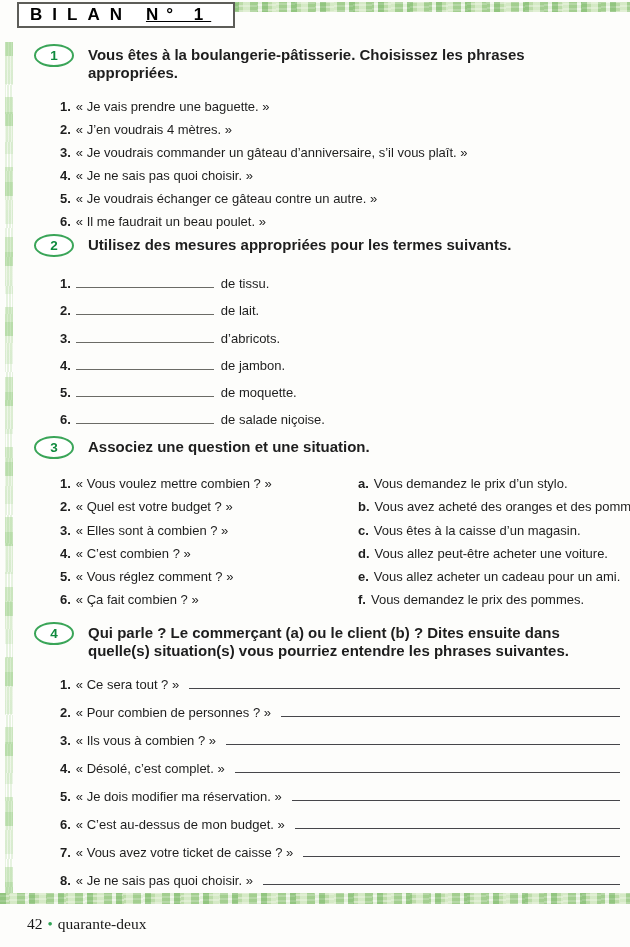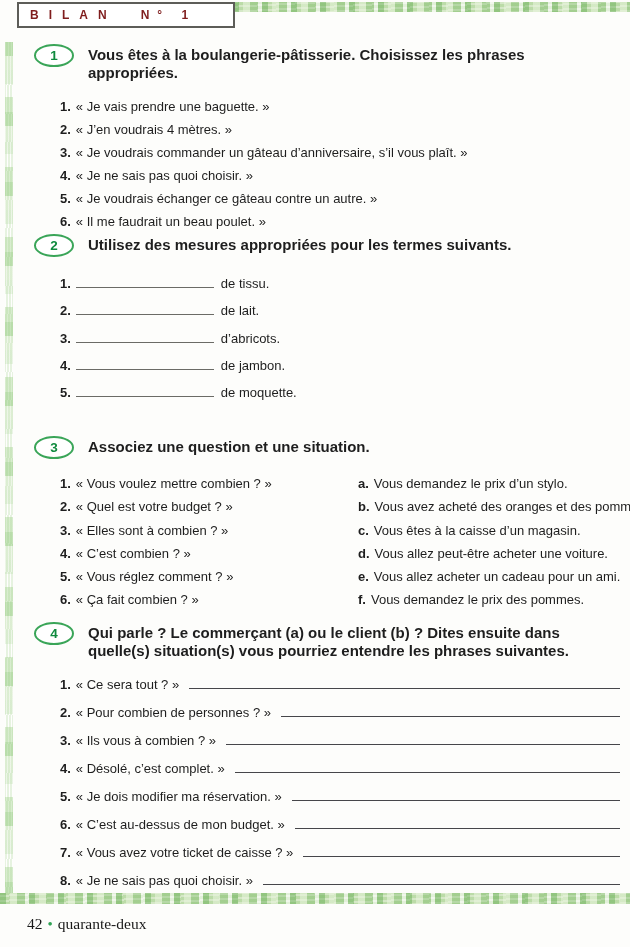--- a/index.html
+++ b/index.html
@@ -41,24 +41,24 @@
         rgba(255,255,255,.4) 0 1px,
         rgba(150,205,128,.22) 1px 3px);
   }
   
   .title-box{
     position:absolute;left:17px;top:2px;width:218px;height:26px;
     background:#fff;border:2px solid #5d5d58;
     display:flex;align-items:center;padding-left:11px;box-sizing:border-box;
   }
   .title-box .t{
-    color:#7f1d1d;font-weight:bold;font-size:12px;letter-spacing:10px;
+    color:#000000;font-weight:bold;font-size:17px;letter-spacing:10px;
     white-space:nowrap;
   }
-  .title-box .t.right{margin-left:24px;letter-spacing:8px;}
+  .title-box .t.right{margin-left:14px;letter-spacing:8px;text-decoration:underline;}
   
   .section{position:absolute;left:28px;right:10px;}
   .ex-head{display:flex;align-items:flex-start;gap:14px;}
   .badge{
     flex:0 0 auto;
     width:36px;height:19px;
     border:2px solid #3aa558;border-radius:50%;
     display:flex;align-items:center;justify-content:center;
     color:#0f8a3e;font-weight:bold;font-size:13.5px;
     margin-left:6px;background:#fff;
@@ -124,20 +124,21 @@
     <div class="ex-head">
       <div class="badge">2</div>
       <div class="ex-title">Utilisez des mesures appropriées pour les termes suivants.</div>
     </div>
     <div class="items sp27">
       <div class="item"><span class="num">1.</span><span class="blank"></span><span>de tissu.</span></div>
       <div class="item"><span class="num">2.</span><span class="blank"></span><span>de lait.</span></div>
       <div class="item"><span class="num">3.</span><span class="blank"></span><span>d’abricots.</span></div>
       <div class="item"><span class="num">4.</span><span class="blank"></span><span>de jambon.</span></div>
       <div class="item"><span class="num">5.</span><span class="blank"></span><span>de moquette.</span></div>
+      <div class="item"><span class="num">6.</span><span class="blank"></span><span>de salade niçoise.</span></div>
     </div>
   </div>
 
   <div class="section" style="top:436px;">
     <div class="ex-head">
       <div class="badge">3</div>
       <div class="ex-title">Associez une question et une situation.</div>
     </div>
     <div class="match">
       <div class="col">

